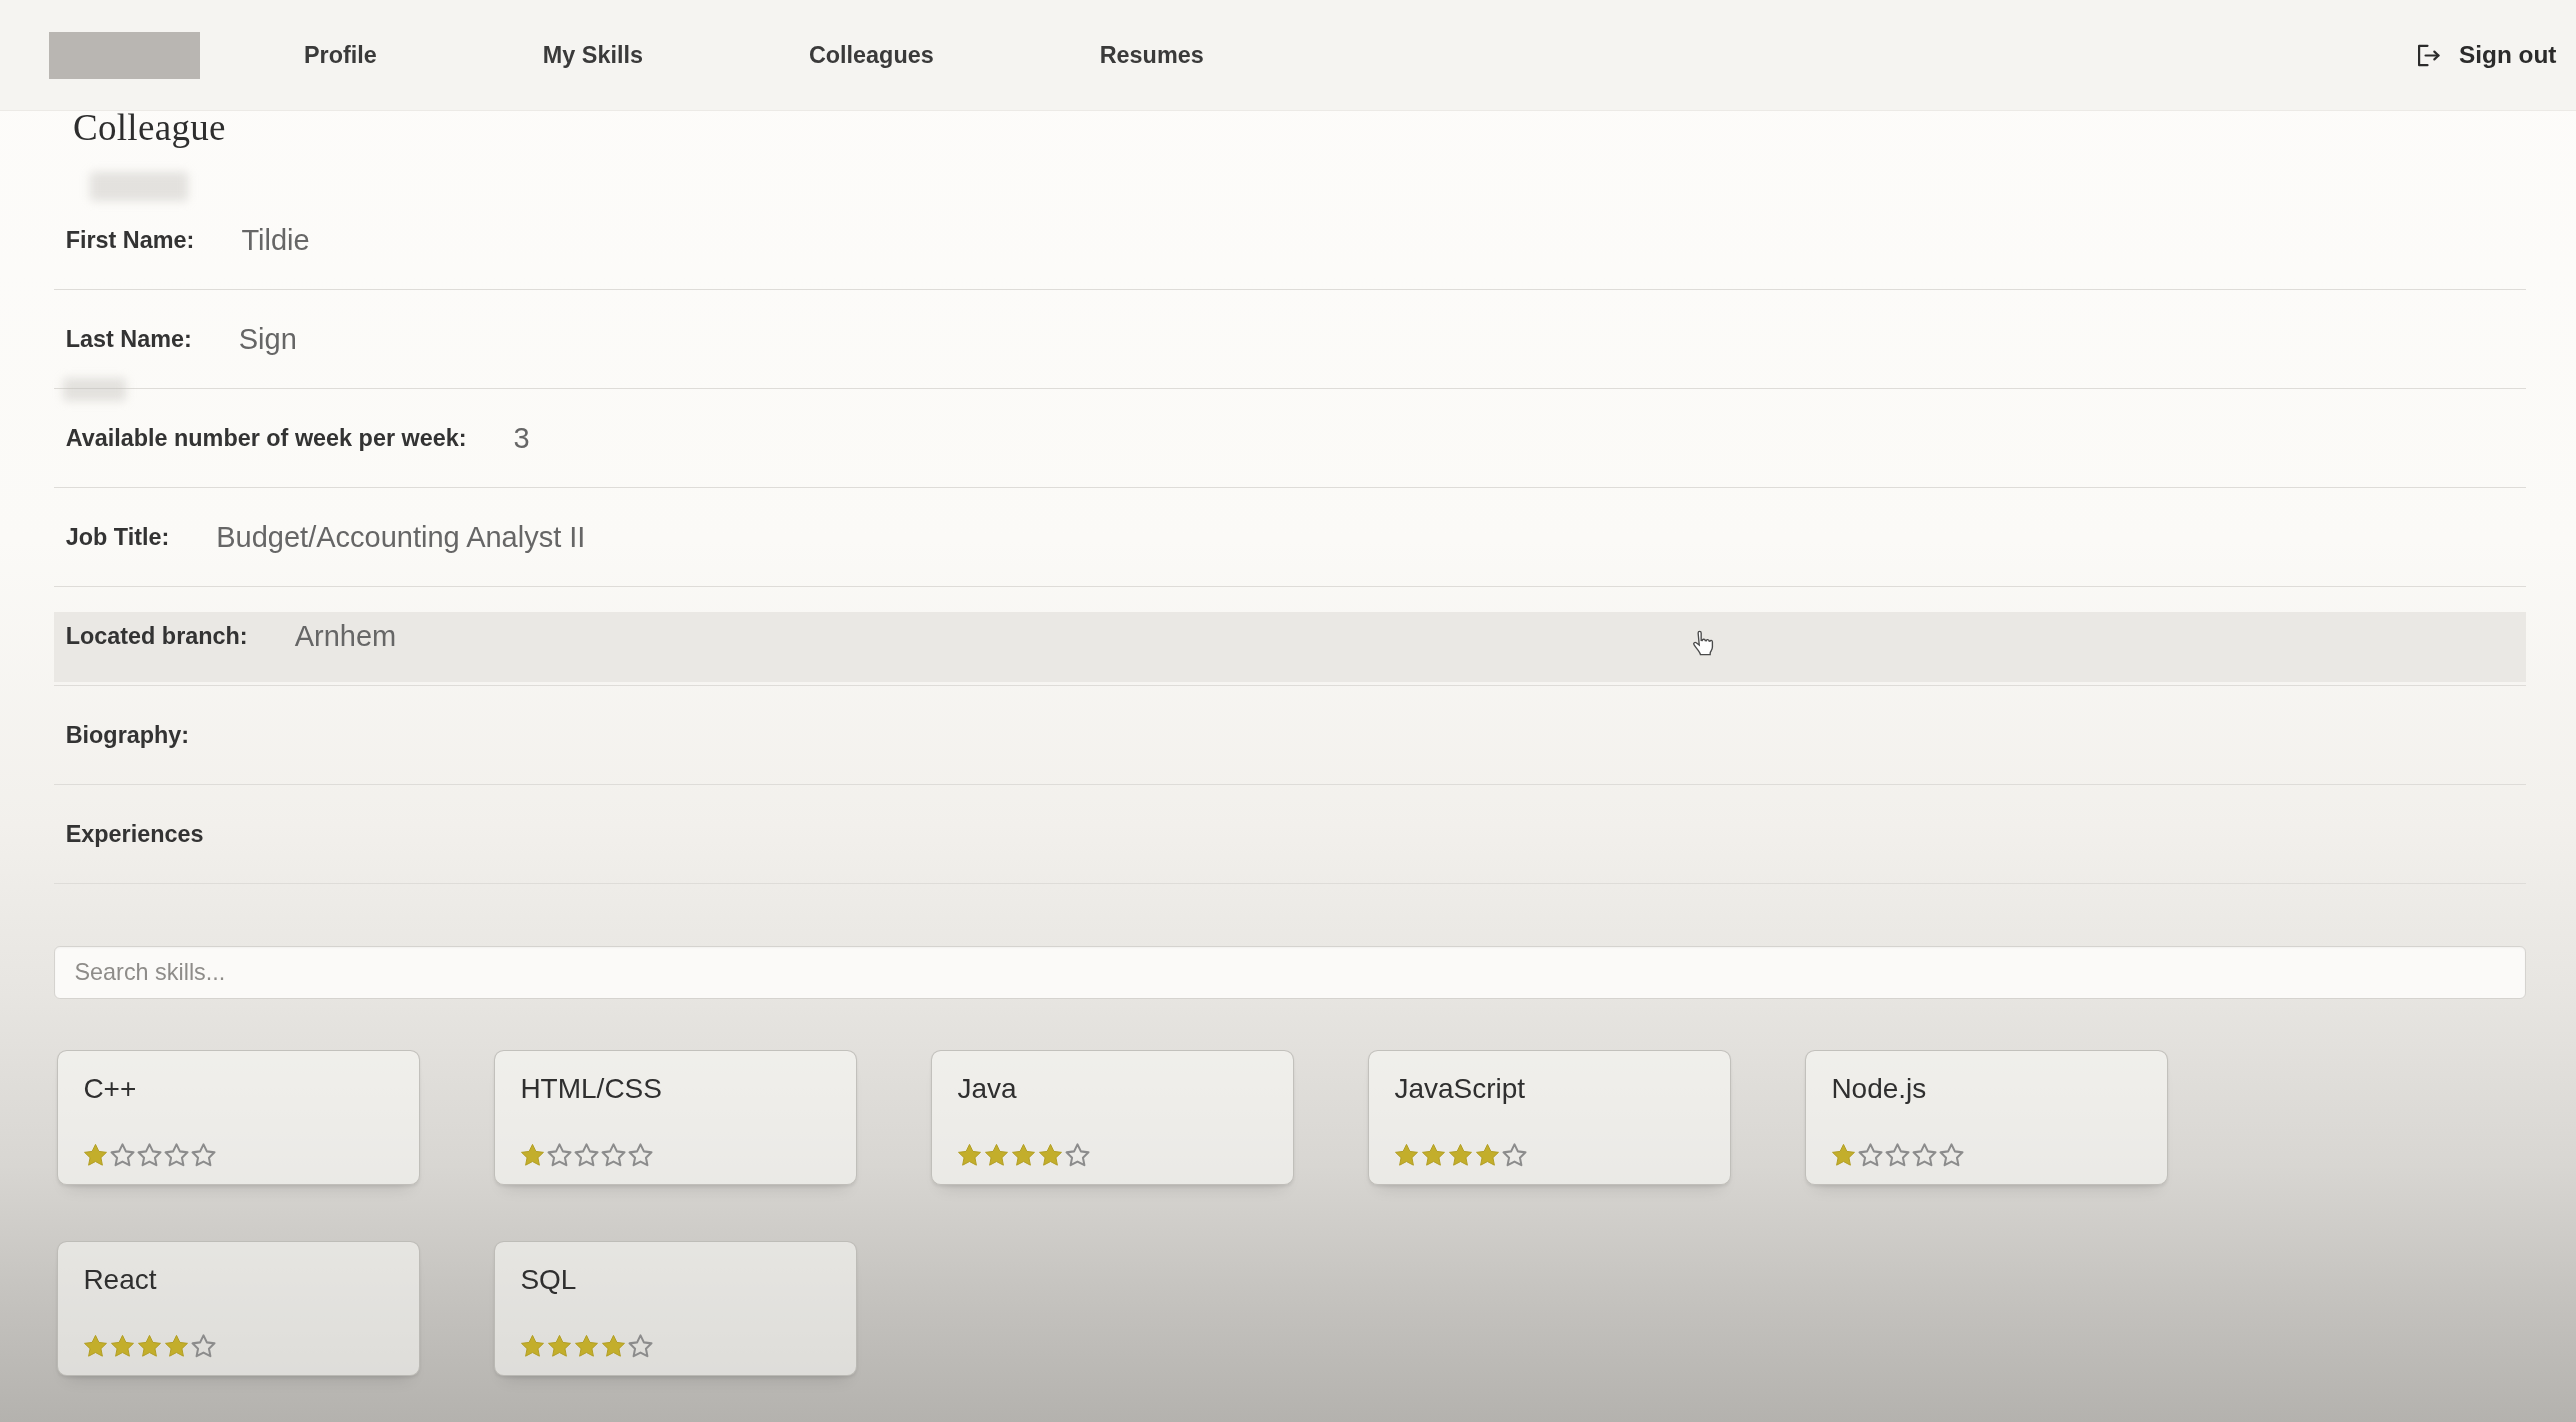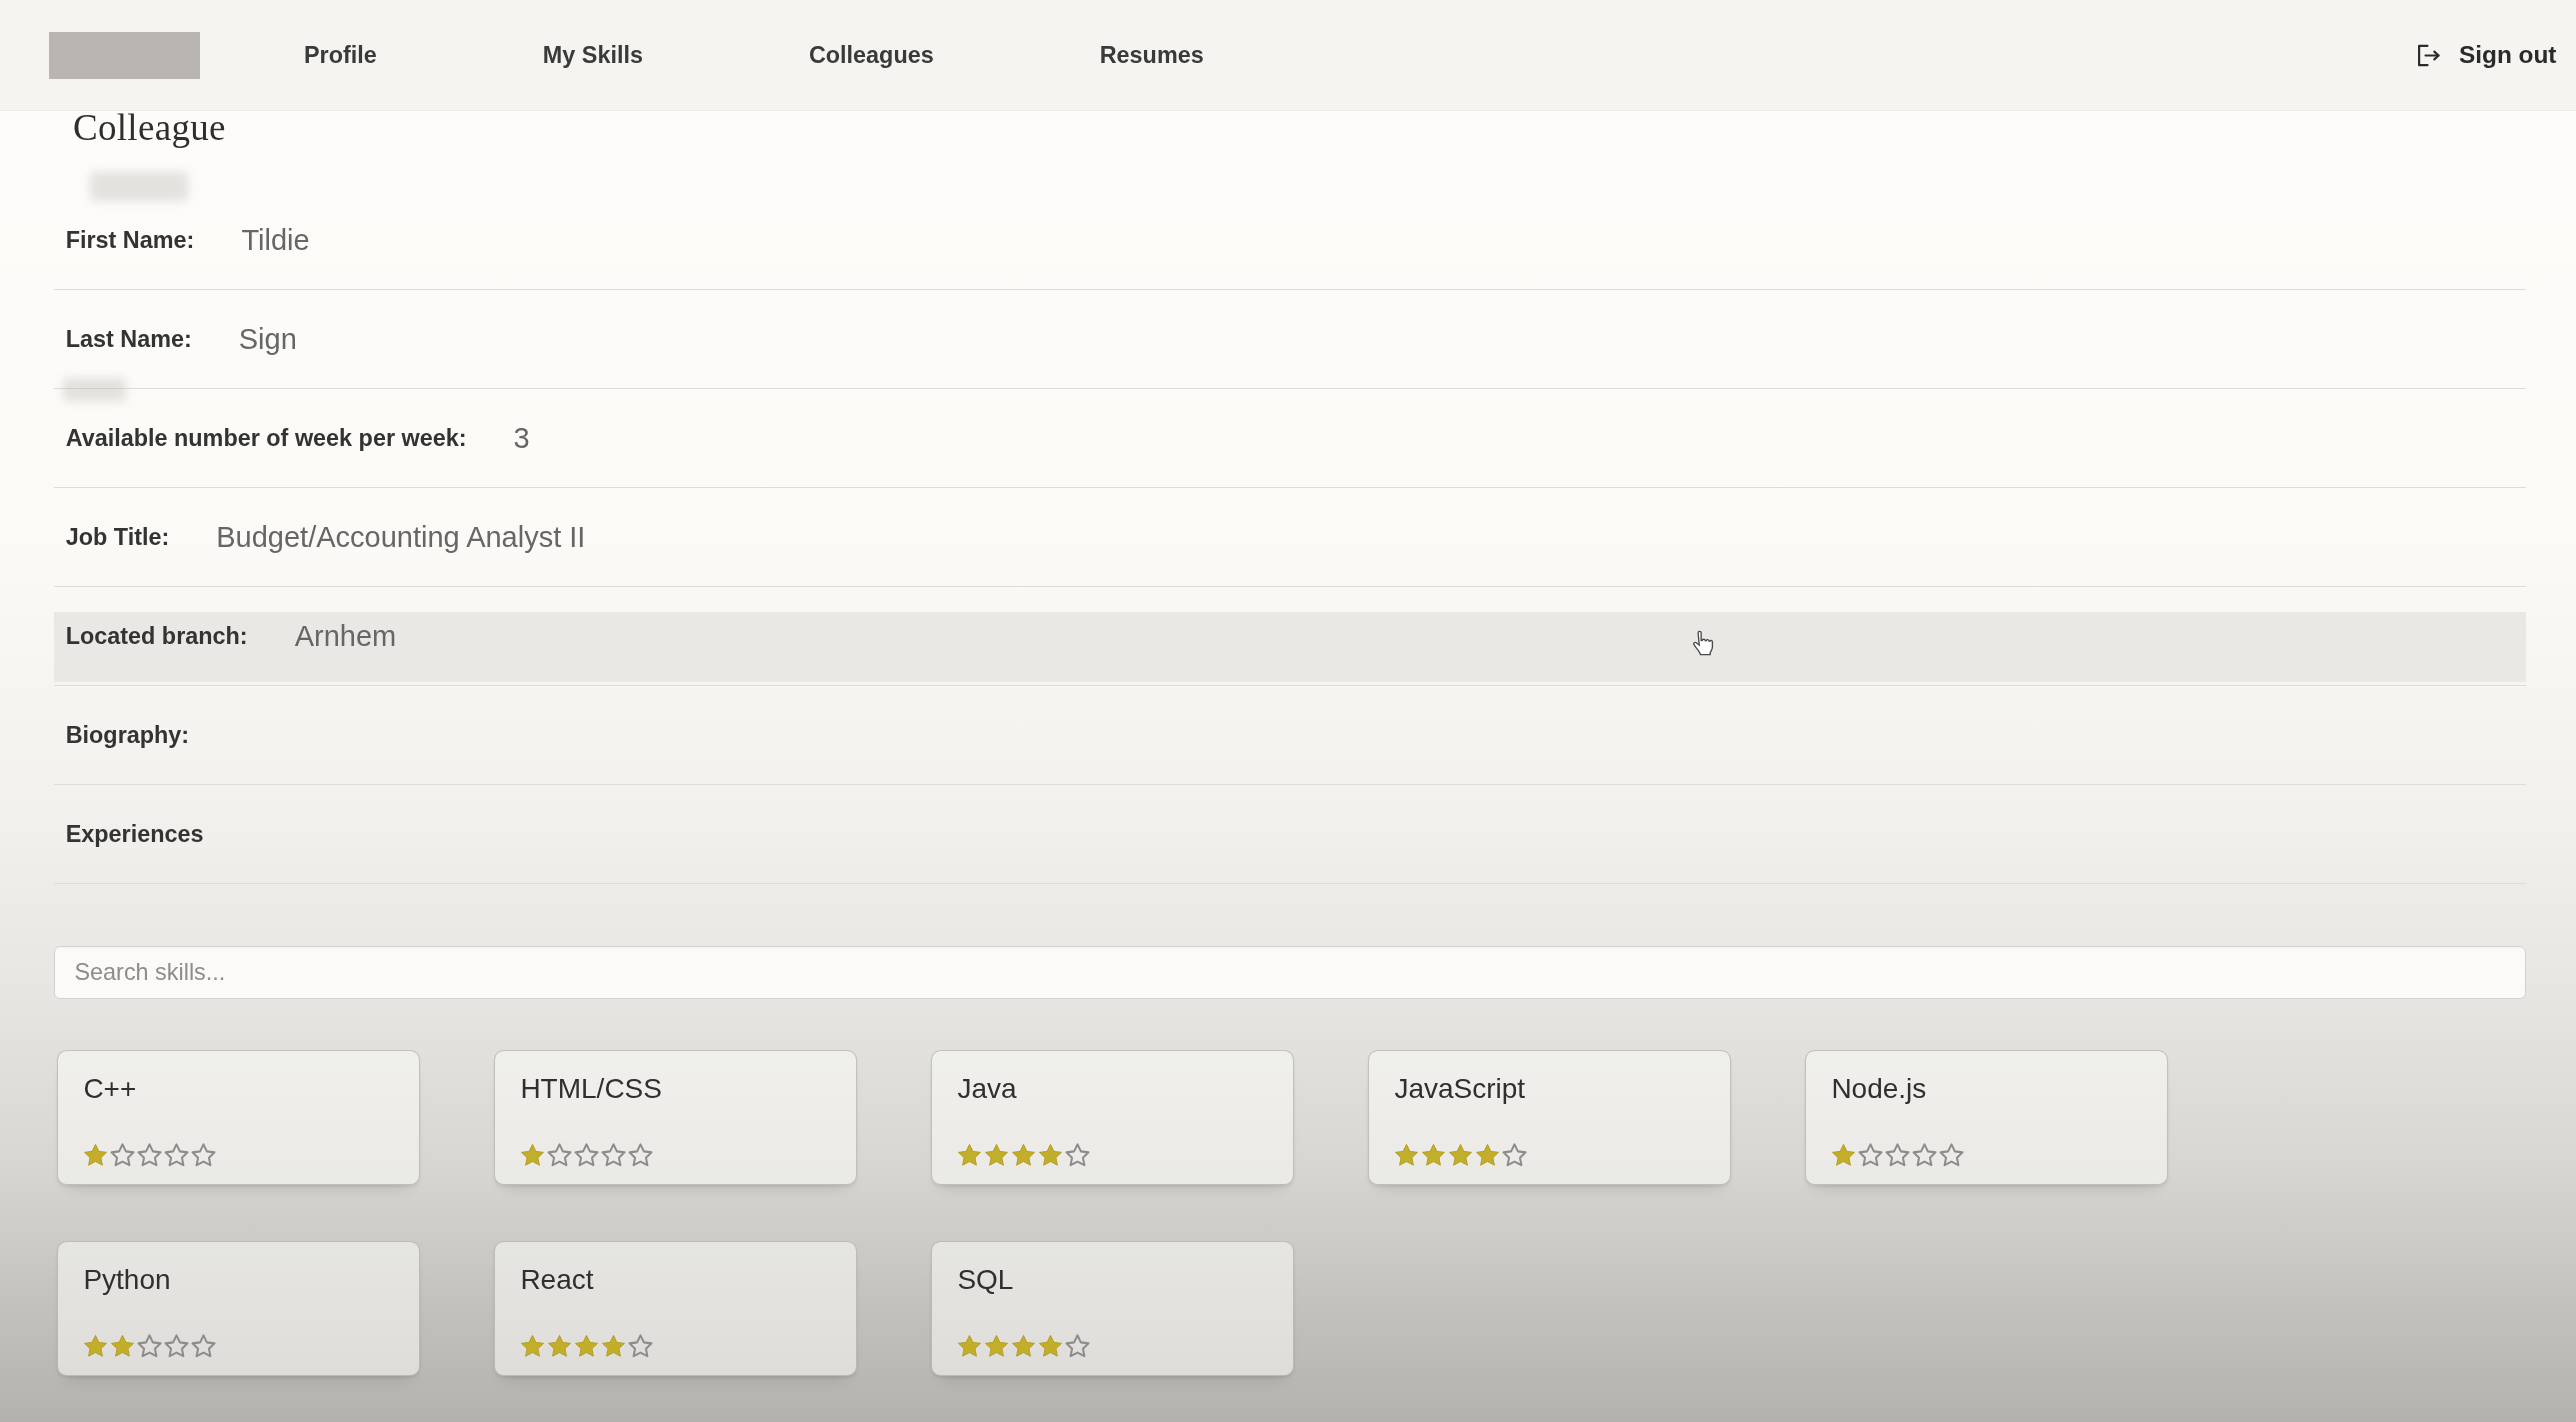--- a/index.html
+++ b/index.html
@@ -224,40 +224,20 @@
   </svg>
           <svg width="29" height="29" viewBox="0 0 24 24">
     <path d="M12 2.8l2.8 5.8 6.3.8-4.6 4.4 1.2 6.2L12 17l-5.7 3 1.2-6.2L2.9 9.4l6.3-.8z" fill="none" stroke="#8c8c8c" stroke-width="1.7" stroke-linejoin="round"></path>
   </svg>
           <svg width="29" height="29" viewBox="0 0 24 24">
     <path d="M12 2.8l2.8 5.8 6.3.8-4.6 4.4 1.2 6.2L12 17l-5.7 3 1.2-6.2L2.9 9.4l6.3-.8z" fill="none" stroke="#8c8c8c" stroke-width="1.7" stroke-linejoin="round"></path>
   </svg>
         </div>
   </div>
       <div class="skill-card">
-    <div class="skill-name">Python</div>
-    <div class="stars">
-          <svg width="29" height="29" viewBox="0 0 24 24">
-    <path d="M12 2.8l2.8 5.8 6.3.8-4.6 4.4 1.2 6.2L12 17l-5.7 3 1.2-6.2L2.9 9.4l6.3-.8z" fill="#c3ae2b" stroke="#b09d22" stroke-width="0.8" stroke-linejoin="round"></path>
-  </svg>
-          <svg width="29" height="29" viewBox="0 0 24 24">
-    <path d="M12 2.8l2.8 5.8 6.3.8-4.6 4.4 1.2 6.2L12 17l-5.7 3 1.2-6.2L2.9 9.4l6.3-.8z" fill="#c3ae2b" stroke="#b09d22" stroke-width="0.8" stroke-linejoin="round"></path>
-  </svg>
-          <svg width="29" height="29" viewBox="0 0 24 24">
-    <path d="M12 2.8l2.8 5.8 6.3.8-4.6 4.4 1.2 6.2L12 17l-5.7 3 1.2-6.2L2.9 9.4l6.3-.8z" fill="none" stroke="#8c8c8c" stroke-width="1.7" stroke-linejoin="round"></path>
-  </svg>
-          <svg width="29" height="29" viewBox="0 0 24 24">
-    <path d="M12 2.8l2.8 5.8 6.3.8-4.6 4.4 1.2 6.2L12 17l-5.7 3 1.2-6.2L2.9 9.4l6.3-.8z" fill="none" stroke="#8c8c8c" stroke-width="1.7" stroke-linejoin="round"></path>
-  </svg>
-          <svg width="29" height="29" viewBox="0 0 24 24">
-    <path d="M12 2.8l2.8 5.8 6.3.8-4.6 4.4 1.2 6.2L12 17l-5.7 3 1.2-6.2L2.9 9.4l6.3-.8z" fill="none" stroke="#8c8c8c" stroke-width="1.7" stroke-linejoin="round"></path>
-  </svg>
-        </div>
-  </div>
-      <div class="skill-card">
     <div class="skill-name">React</div>
     <div class="stars">
           <svg width="29" height="29" viewBox="0 0 24 24">
     <path d="M12 2.8l2.8 5.8 6.3.8-4.6 4.4 1.2 6.2L12 17l-5.7 3 1.2-6.2L2.9 9.4l6.3-.8z" fill="#c3ae2b" stroke="#b09d22" stroke-width="0.8" stroke-linejoin="round"></path>
   </svg>
           <svg width="29" height="29" viewBox="0 0 24 24">
     <path d="M12 2.8l2.8 5.8 6.3.8-4.6 4.4 1.2 6.2L12 17l-5.7 3 1.2-6.2L2.9 9.4l6.3-.8z" fill="#c3ae2b" stroke="#b09d22" stroke-width="0.8" stroke-linejoin="round"></path>
   </svg>
           <svg width="29" height="29" viewBox="0 0 24 24">
     <path d="M12 2.8l2.8 5.8 6.3.8-4.6 4.4 1.2 6.2L12 17l-5.7 3 1.2-6.2L2.9 9.4l6.3-.8z" fill="#c3ae2b" stroke="#b09d22" stroke-width="0.8" stroke-linejoin="round"></path>

